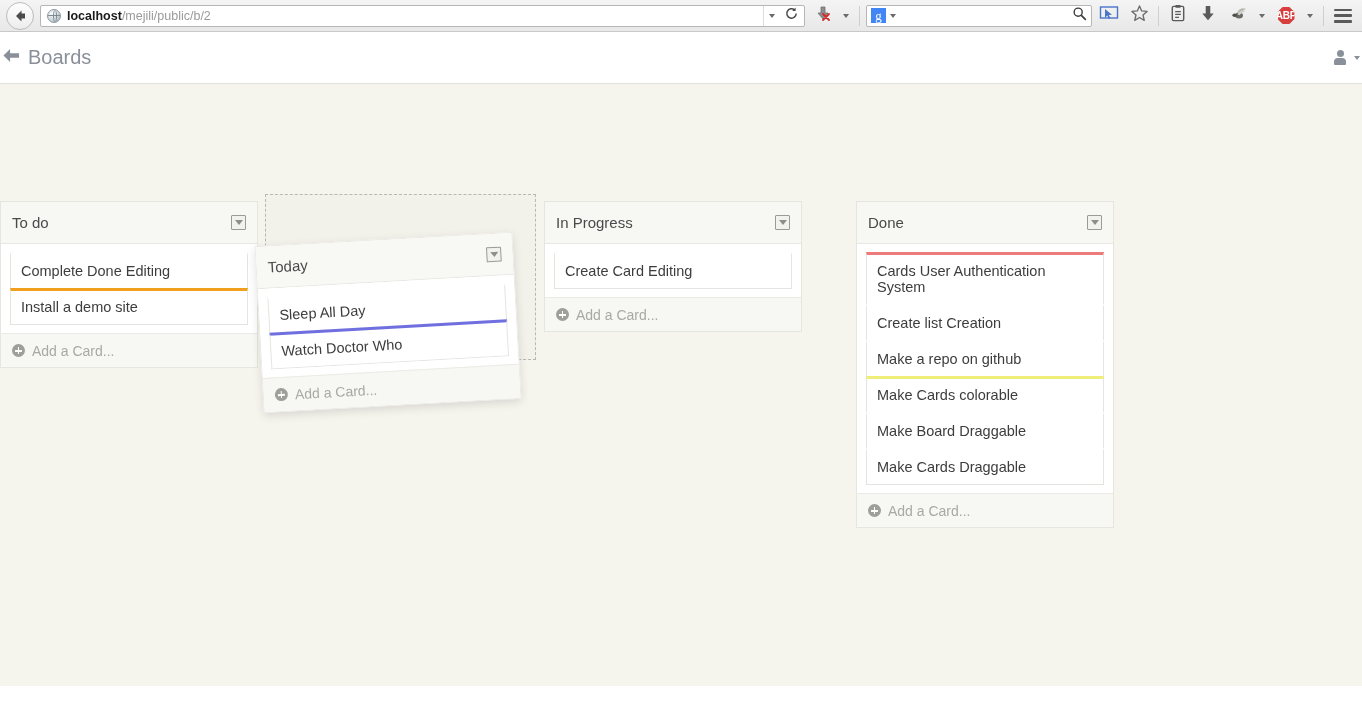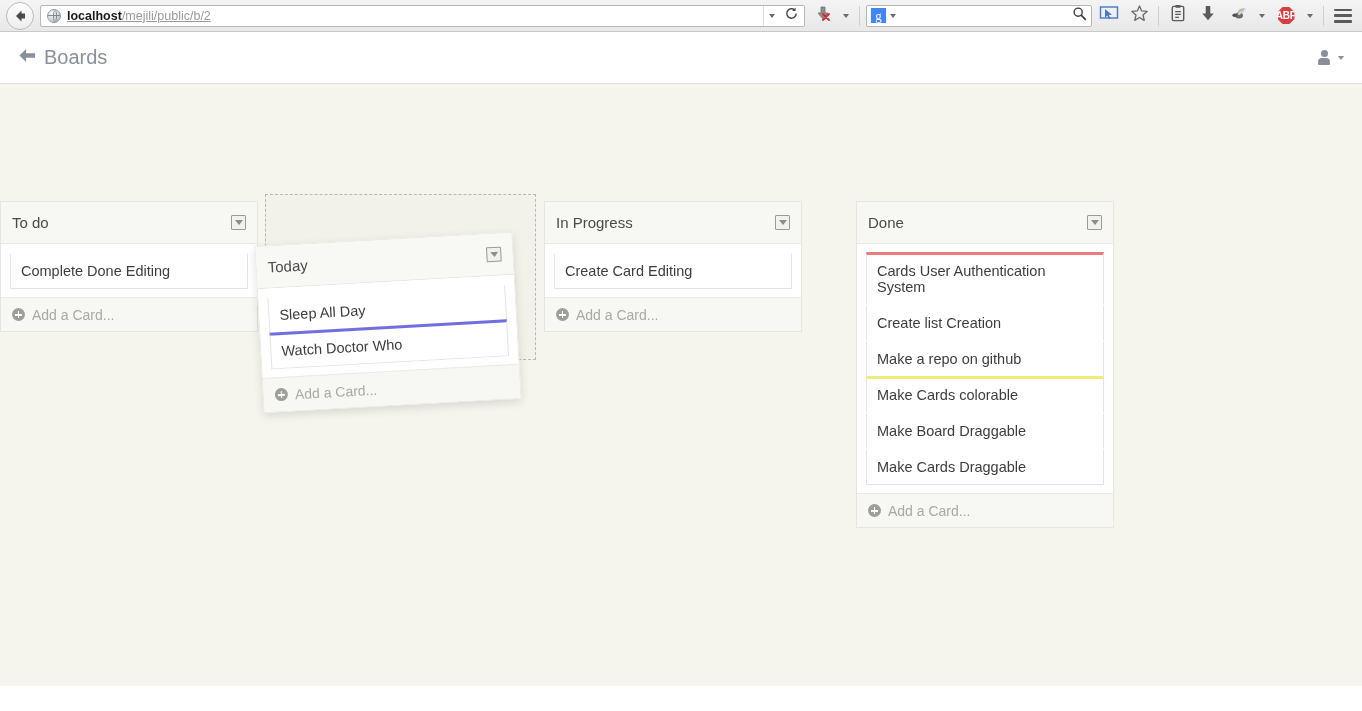--- a/index.html
+++ b/index.html
@@ -72,21 +72,20 @@
     border-left: 1px solid #7b8a93;
     border-right: 1px solid #7b8a93;
     border-radius: 50%;
   }
   .url-text {
     font-size: 12.5px;
     color: #9a9a9a;
     white-space: nowrap;
     overflow: hidden;
     flex: 1 1 auto;
-    text-decoration: underline;
   }
   .url-text b { color: #1a1a1a; font-weight: bold; }
   .url-drop {
     width: 16px; height: 20px;
     display: flex; align-items: center; justify-content: center;
     flex: none;
     border-left: 1px solid #dcdcdc;
   }
   .url-reload {
     width: 22px; height: 20px;
@@ -160,21 +159,21 @@
   }
 
   
   .app-header {
     height: 52px;
     background: #ffffff;
     border-bottom: 1px solid #e2e2dd;
     display: flex;
     align-items: center;
     justify-content: space-between;
-    padding: 0 18px;
+    padding: 0 2px;
     box-sizing: border-box;
   }
   .boards-link {
     display: flex;
     align-items: center;
     gap: 7px;
     color: #8a9099;
     font-size: 20px;
   }
   .user-menu {
@@ -453,20 +452,21 @@
   <div class="list" style="left:0px; top:117px;">
     <div class="list-header">
       <span class="list-title">To do</span>
       <span class="list-menu-btn">
           <i></i>
         </span>
     </div>
     <div class="cards">
       <div class="cards-pad-top"></div>
       <div class="card">Complete Done Editing</div>
+      <div class="card" style="border-top-color:#f0a01e">Install a demo site</div>
       <div class="cards-pad-bottom"></div>
     </div>
     <div class="add-card">
       <span class="plus-icon"></span>
       <span>Add a Card...</span>
     </div>
   </div>
 
   <div class="list dragging" style="left:259px; top:155px;">
     <div class="list-header">

